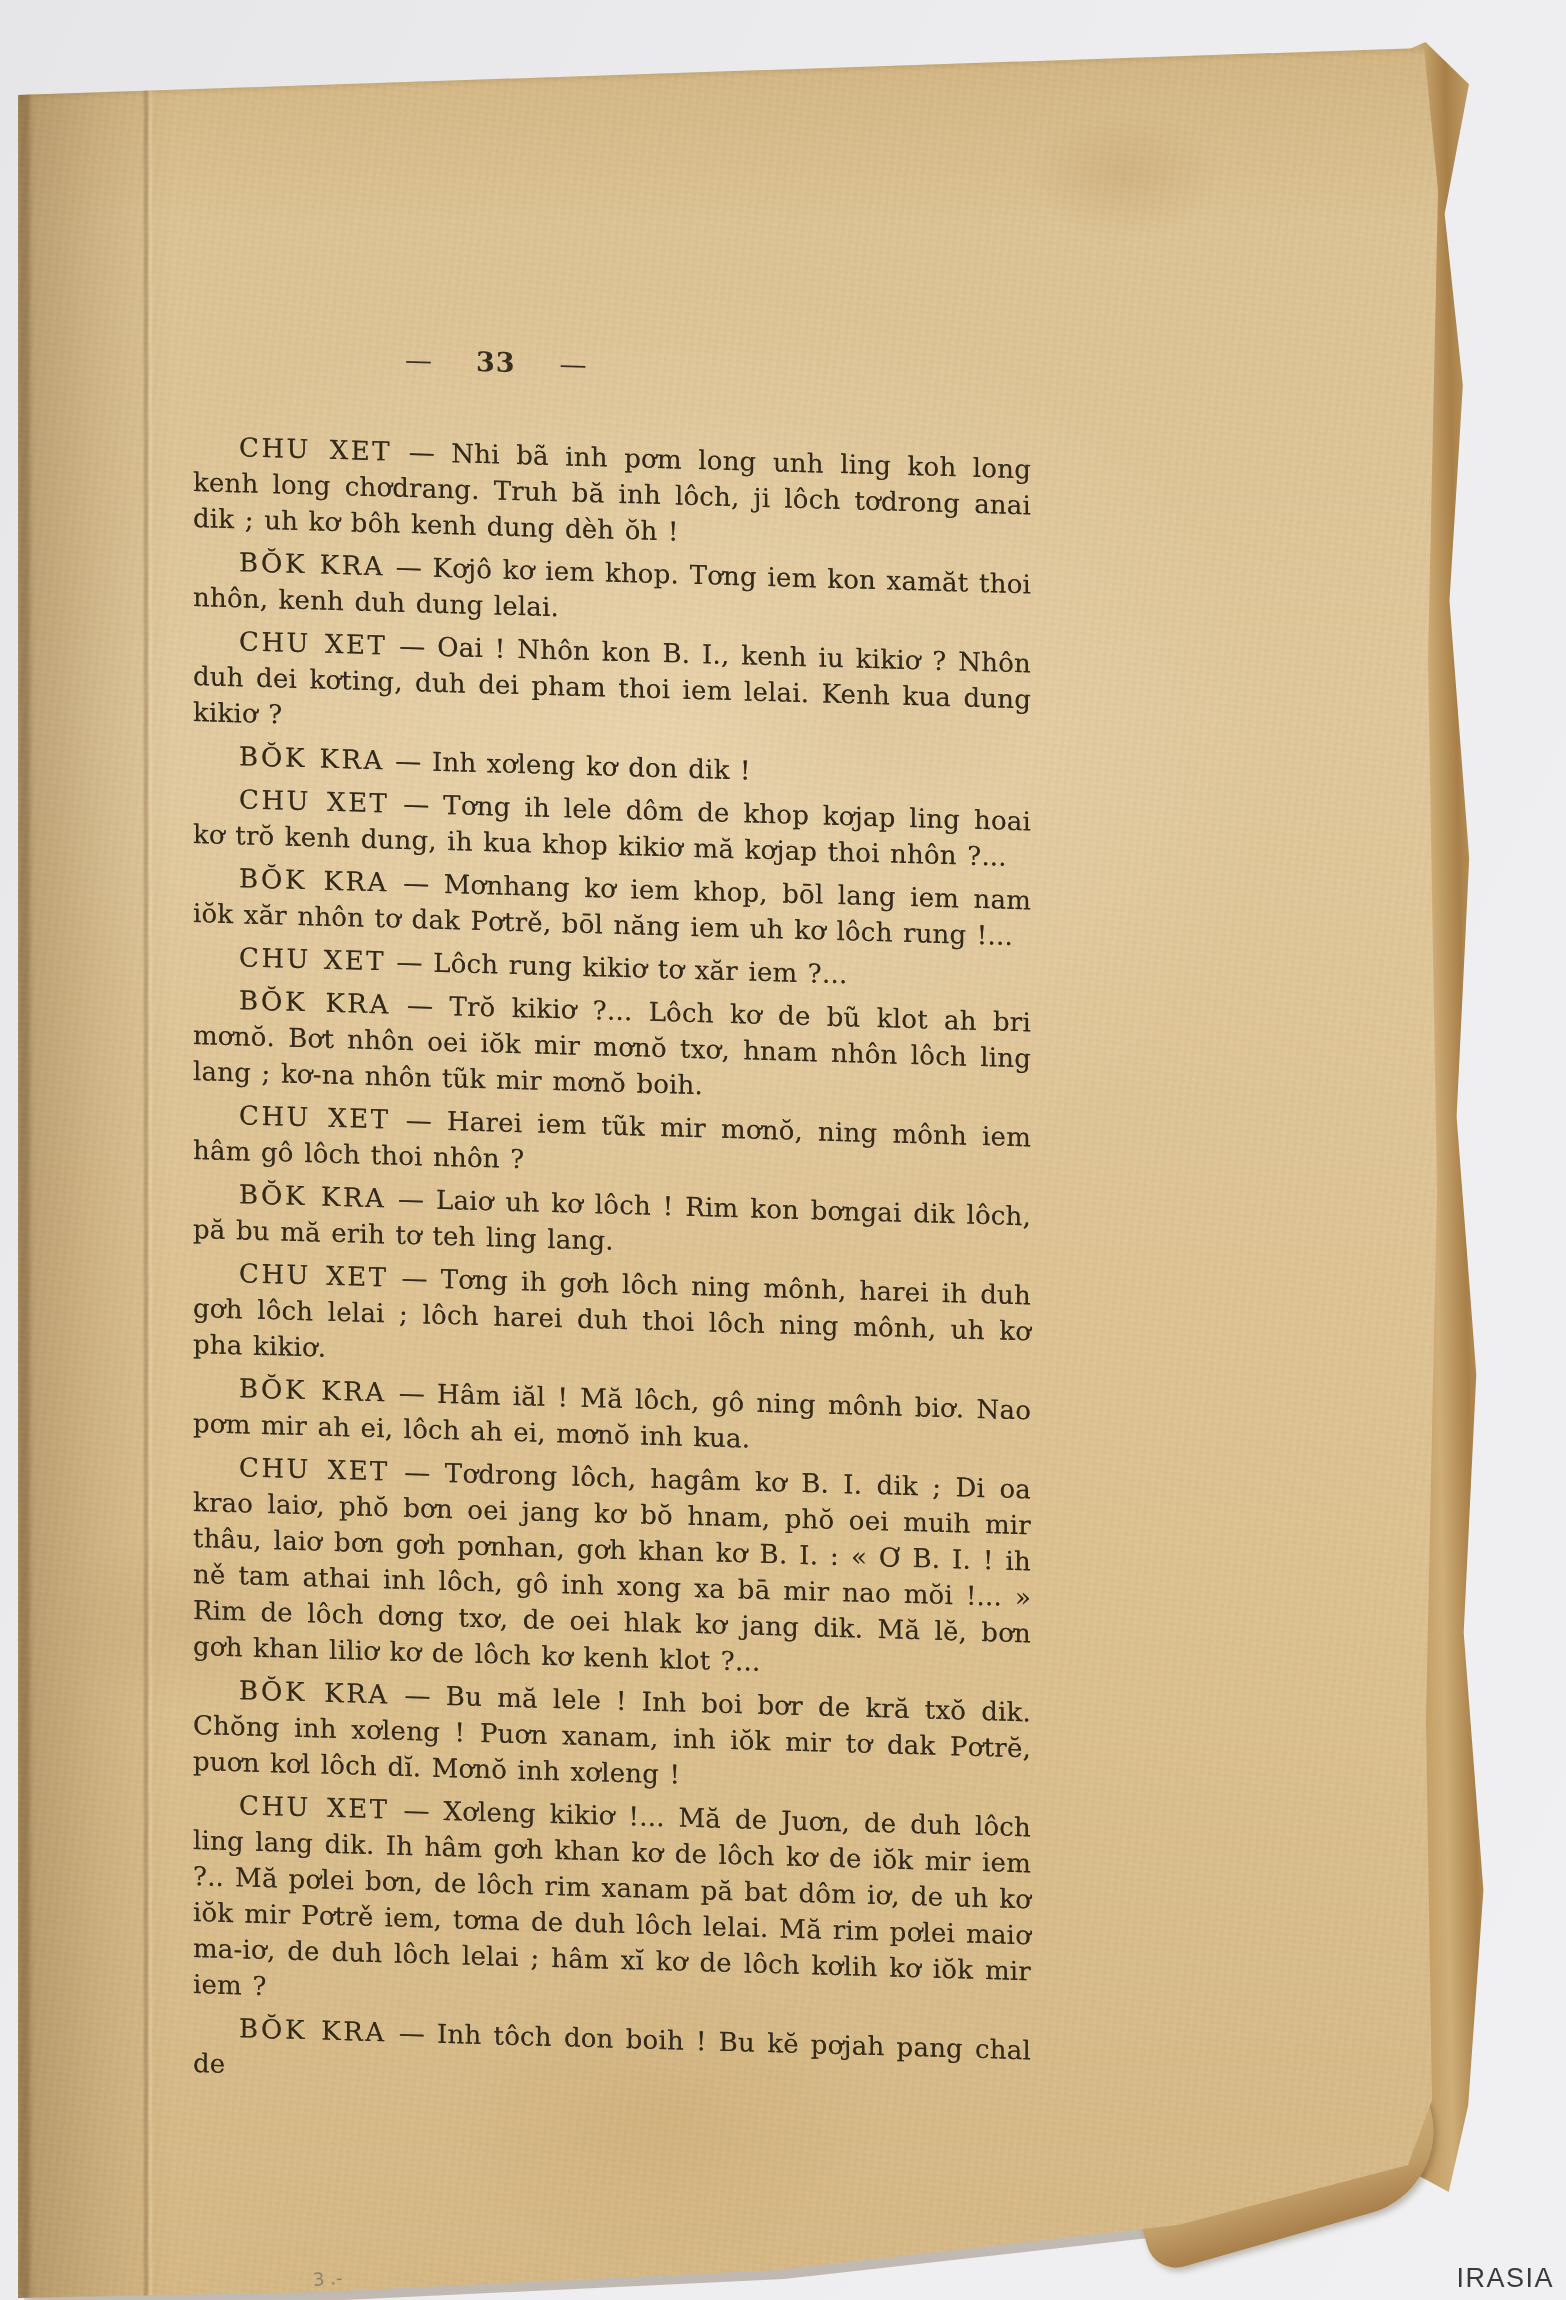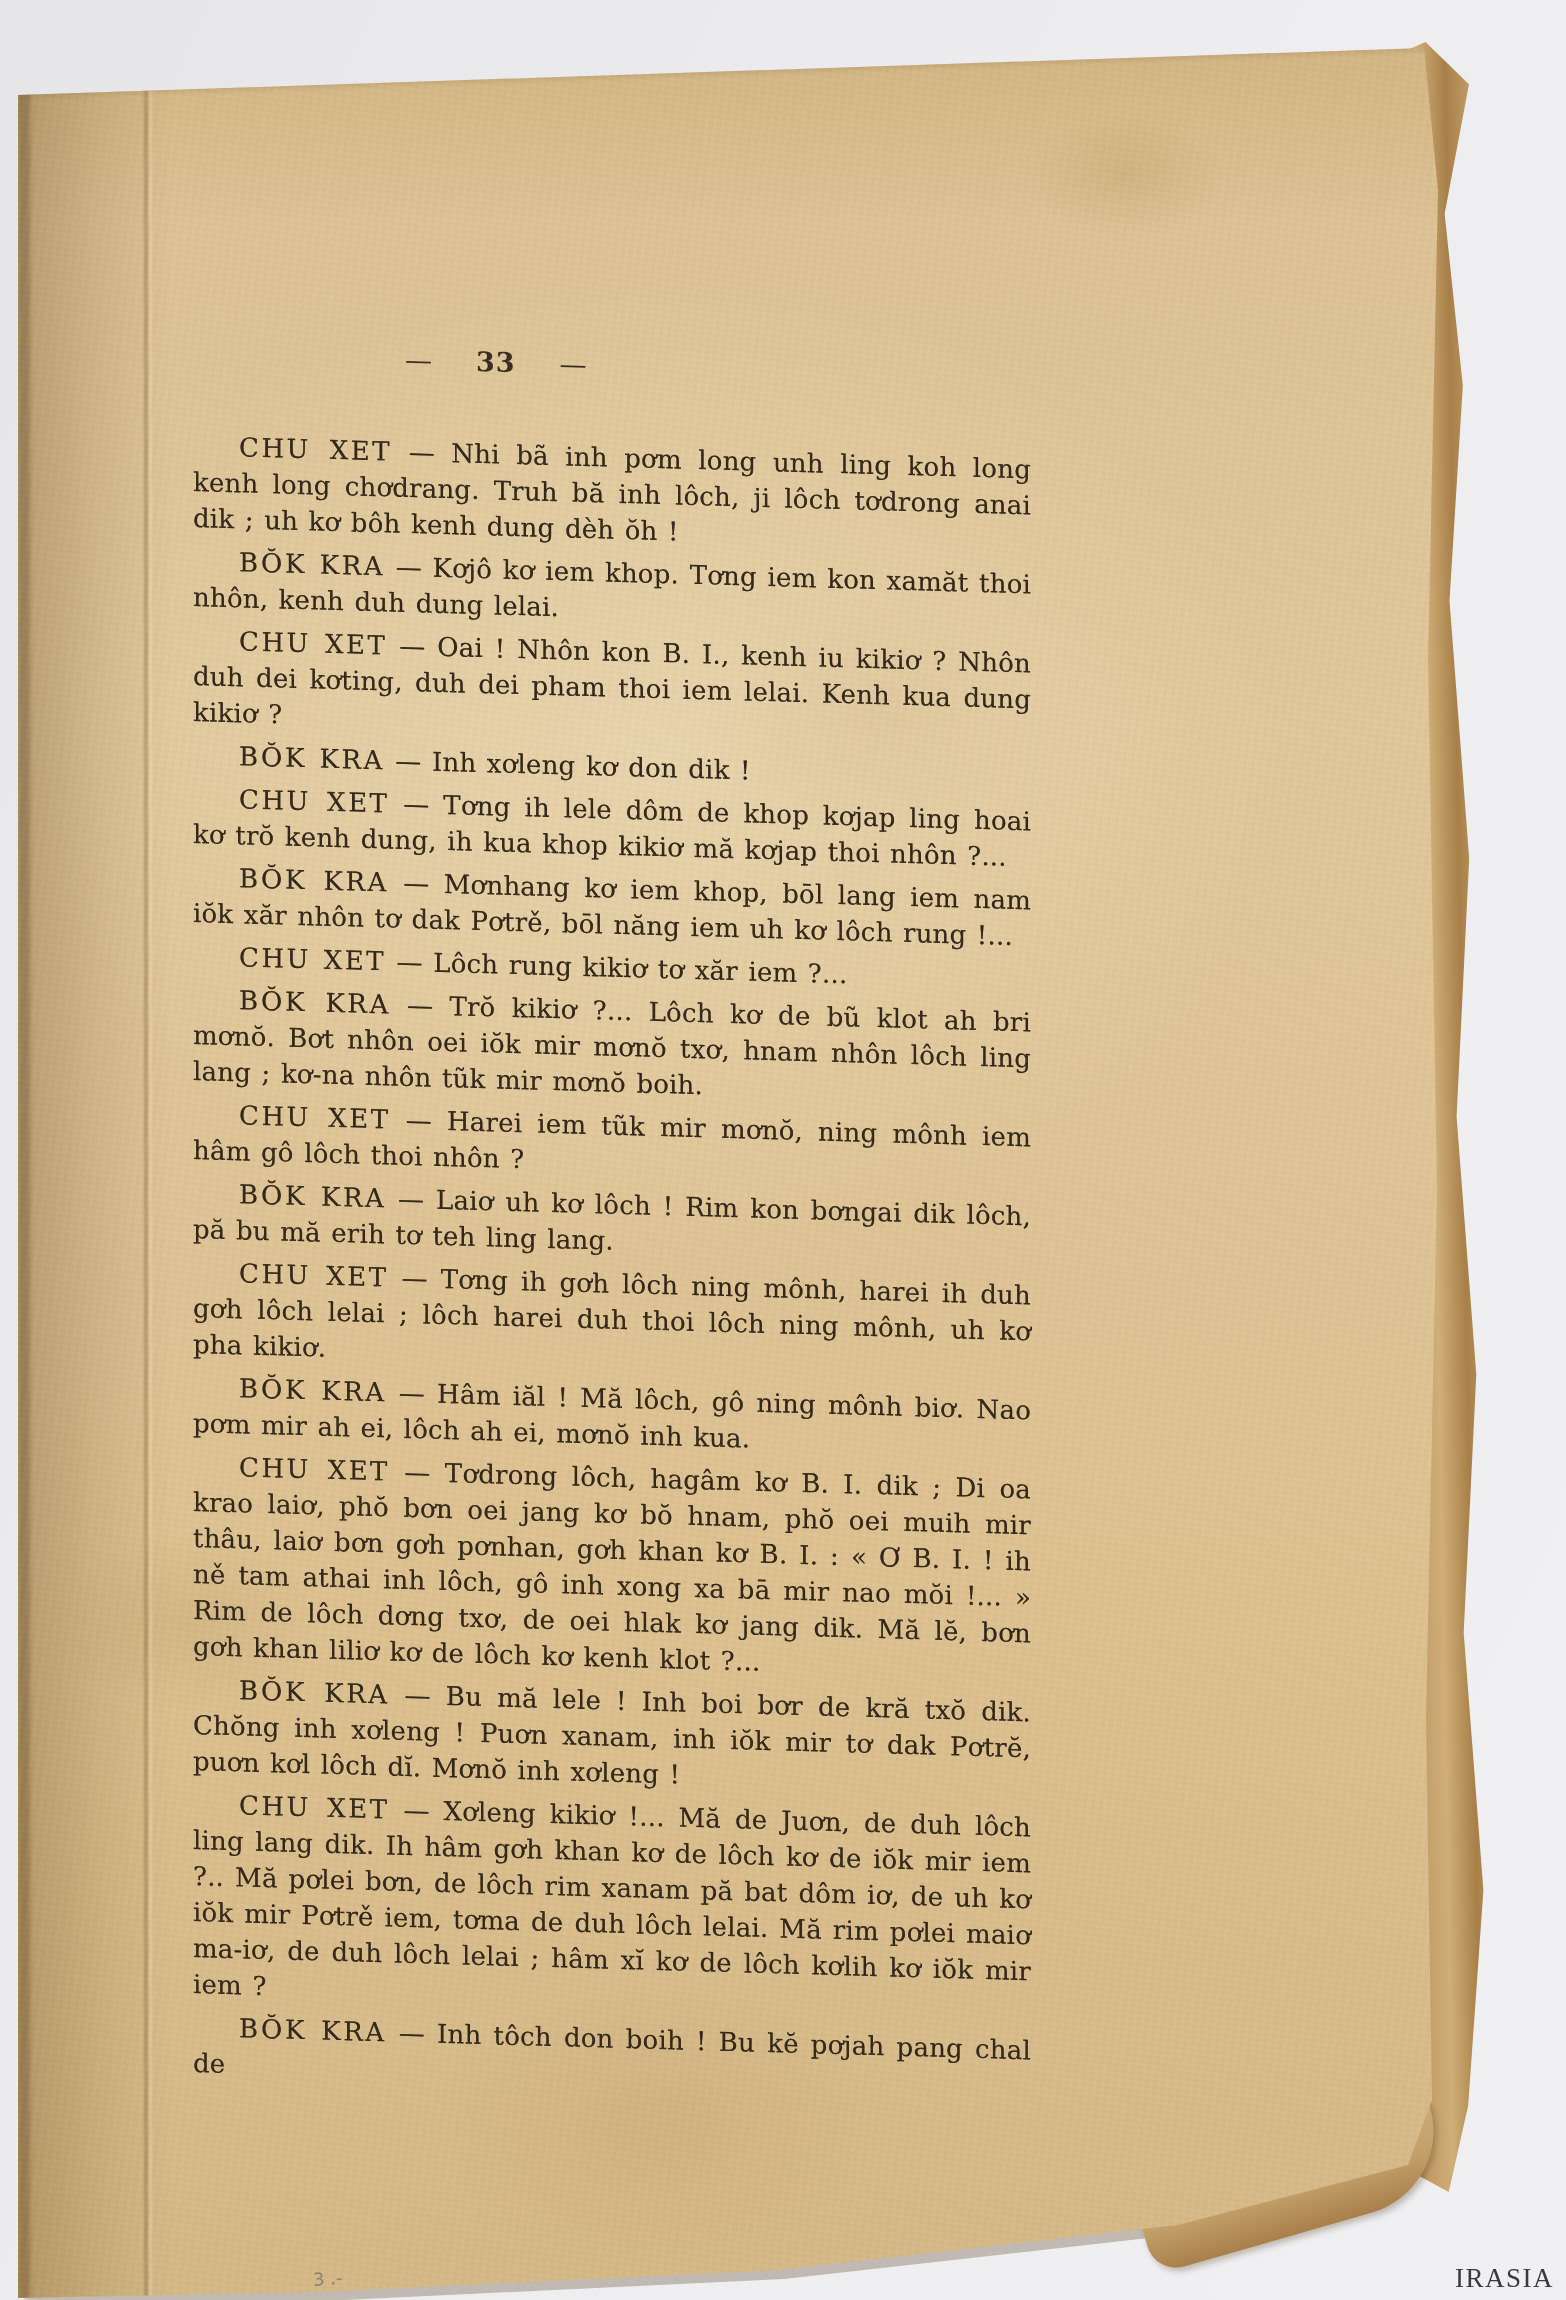--- a/index.html
+++ b/index.html
@@ -57,21 +57,21 @@
   .pagenum .num{font-weight:700;letter-spacing:1px;}
   .para{margin:0 0 7px 0;font-size:26px;line-height:36px;text-align:justify;
     text-indent:46px;letter-spacing:.2px;word-spacing:2px;
     text-shadow:0 0 .6px rgba(46,36,23,.55);}
   .speaker{letter-spacing:2.5px;}
 
   .pencil-mark{position:absolute;left:295px;top:2228px;font-family:"DejaVu Sans",sans-serif;
     font-size:18px;color:rgba(55,70,95,.5);transform:rotate(-4deg);}
 
   .watermark{position:absolute;right:12px;bottom:6px;z-index:5;
-    font-family:Liberation Serif, serif;font-size:27px;letter-spacing:1.5px;color:#3a3a3a;}
+    font-family:Liberation Sans, sans-serif;font-size:27px;letter-spacing:1.5px;color:#3a3a3a;}
 </style>
 </head>
 <body>
 
 <div class="photo">
 
   <div class="page-shadow"></div>
   <div class="stack-right"></div>
   <div class="stack-corner"></div>
 

